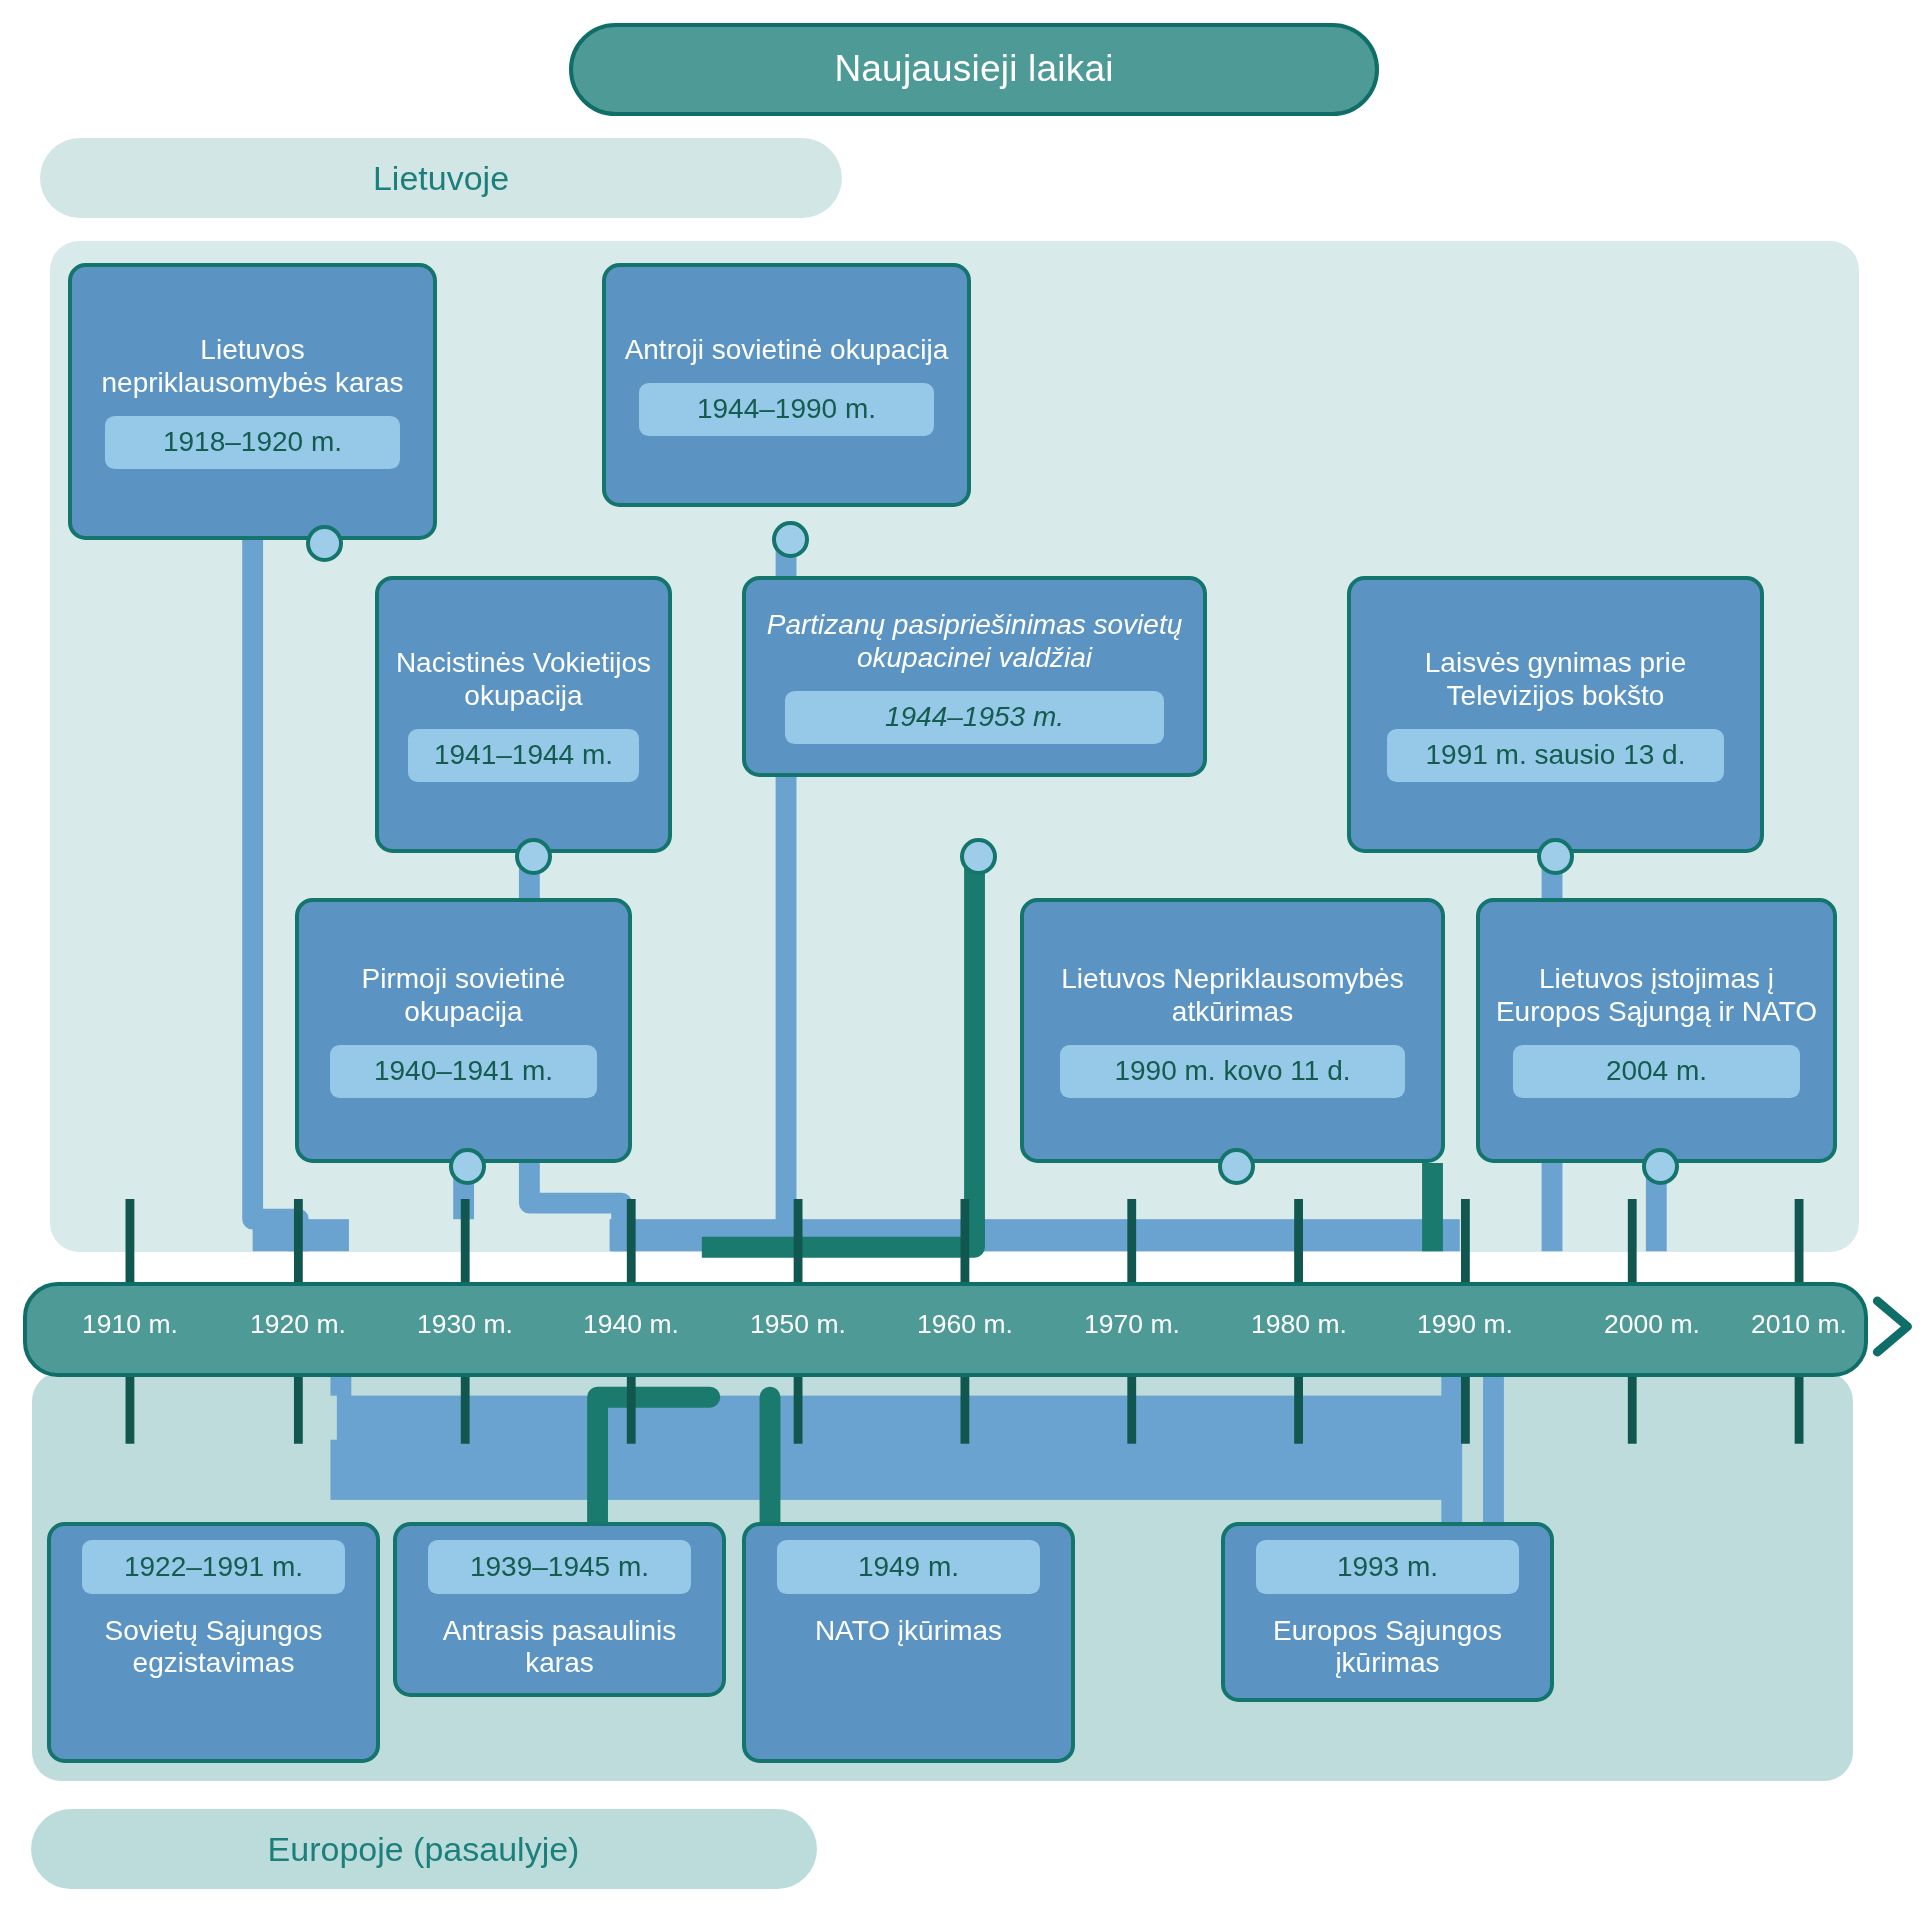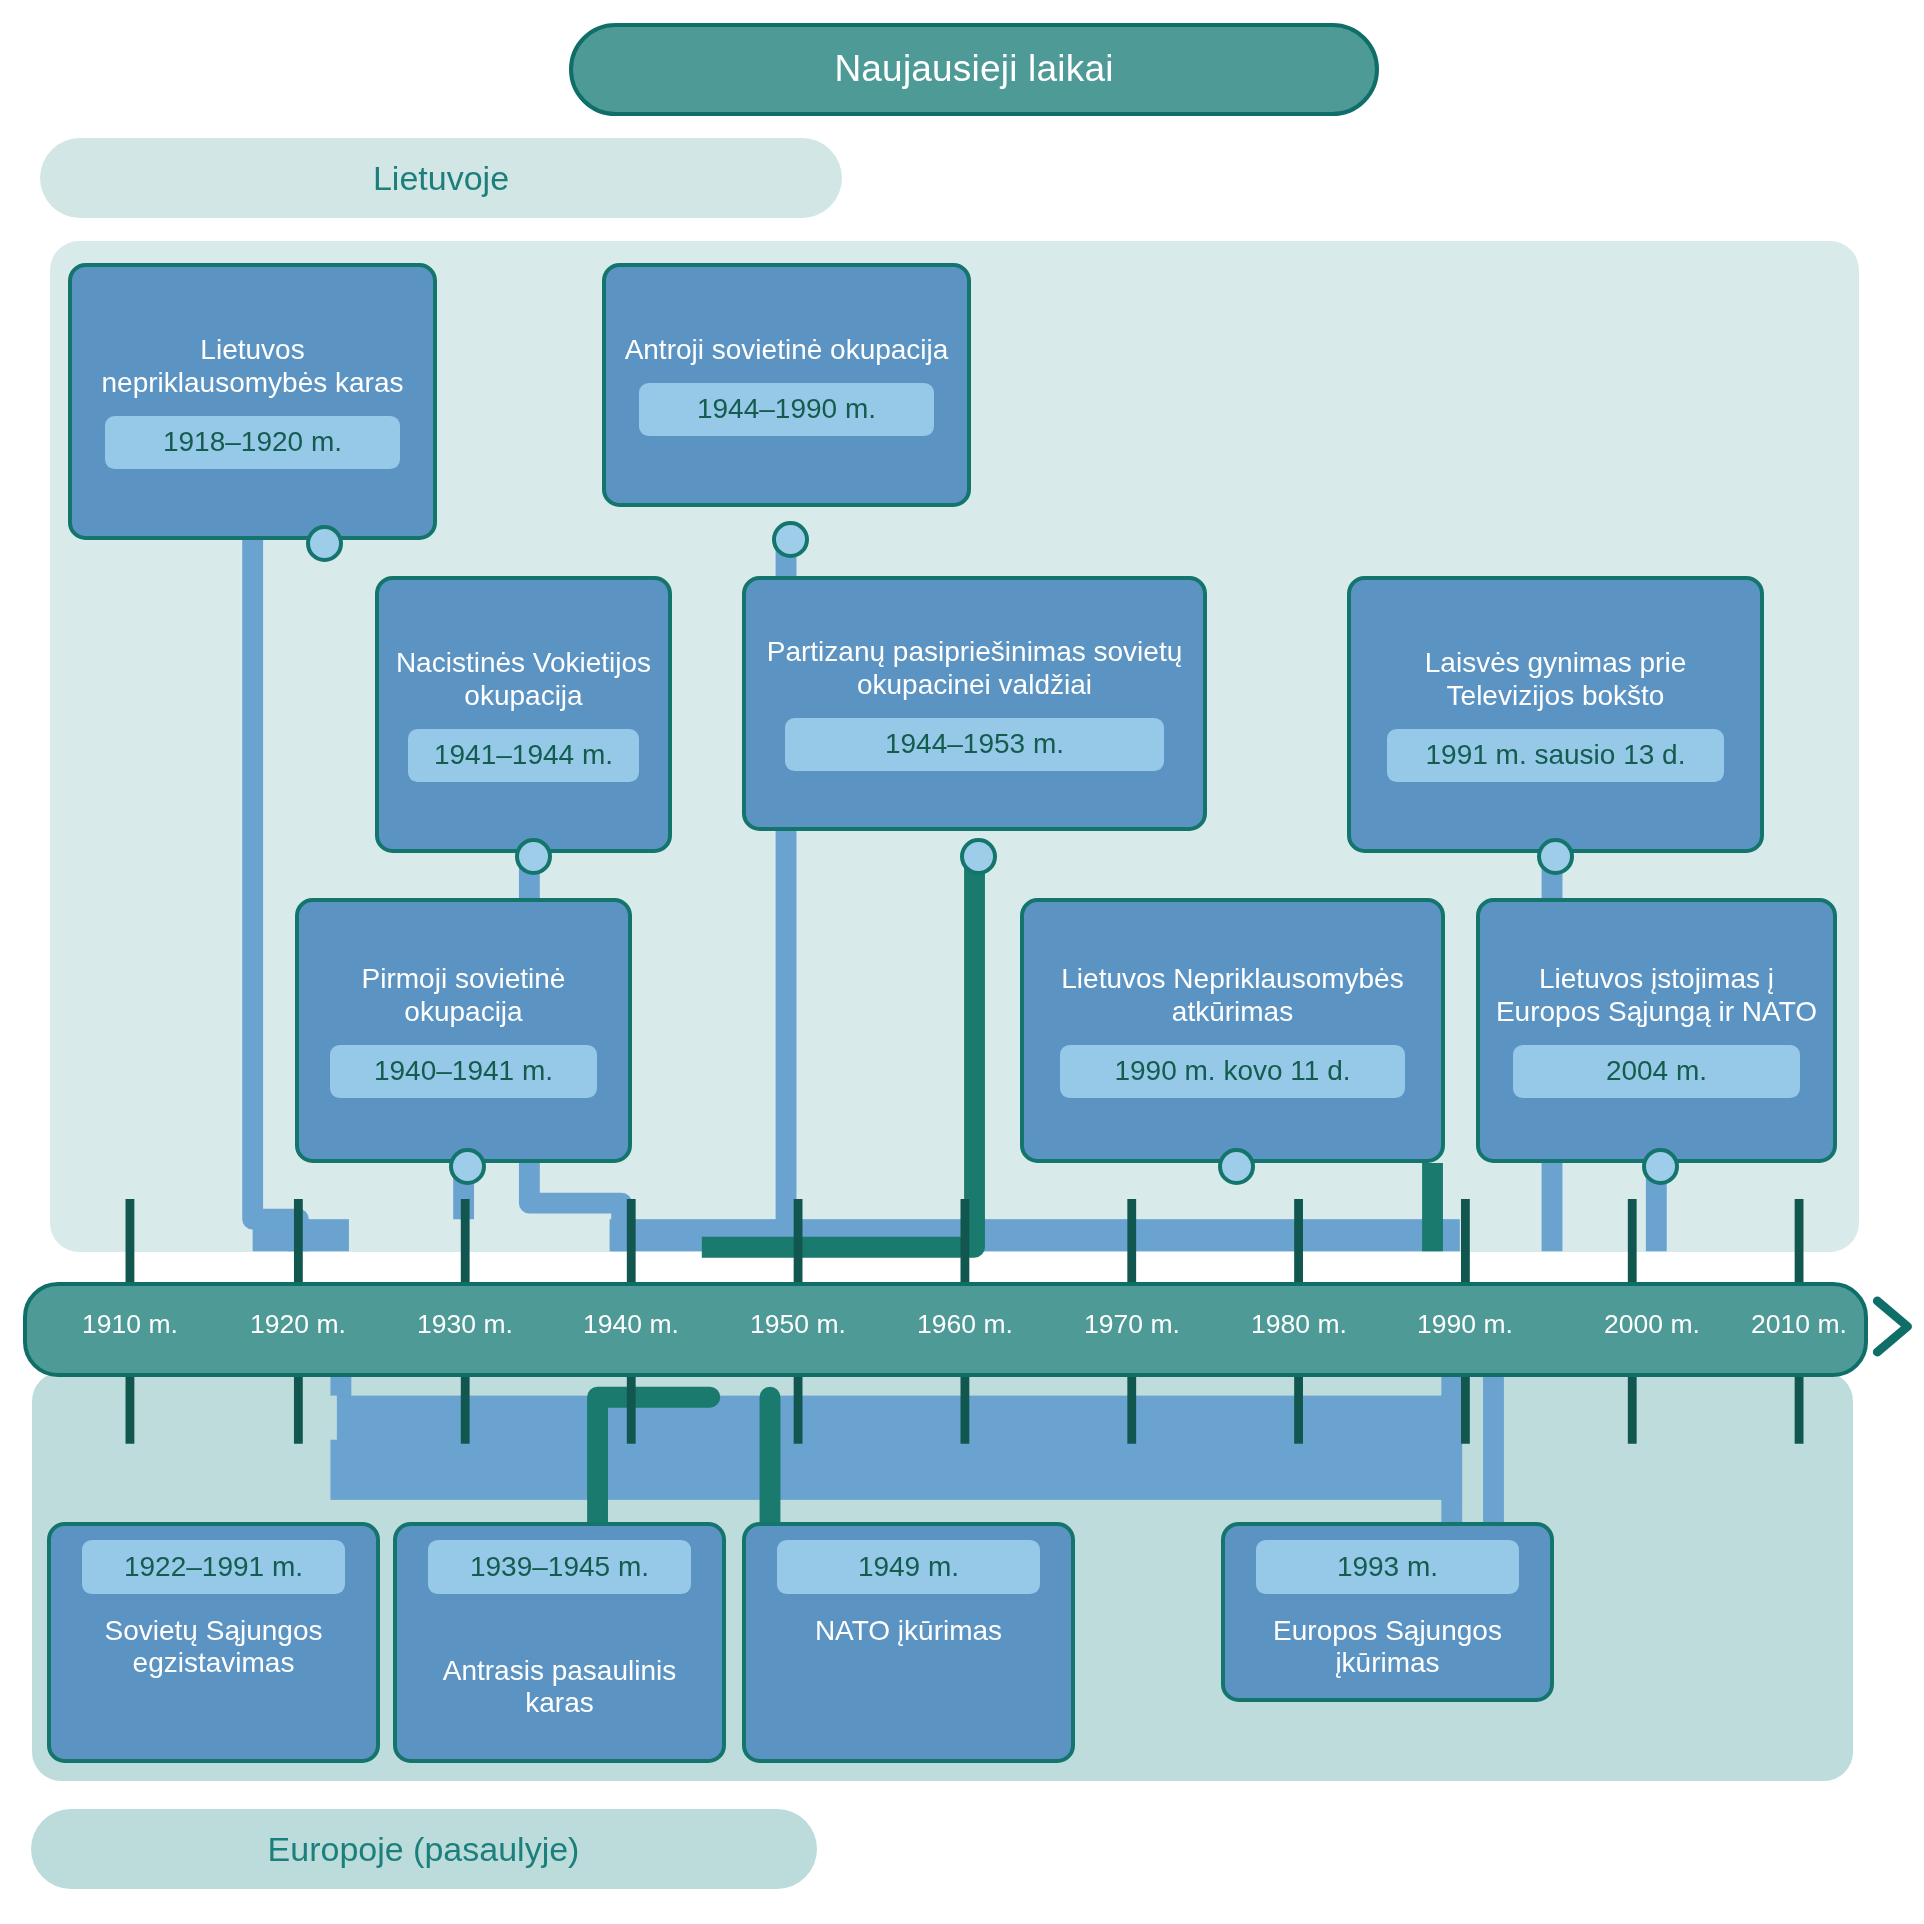--- a/index.html
+++ b/index.html
@@ -166,21 +166,21 @@
     <div class="c-date">1944–1990 m.</div>
     <div class="knob" style="left:166px;top:254px;"></div>
   </div>
 
   <div class="card top" style="left:375px;top:576px;width:297px;height:277px;">
     <div class="c-title">Nacistinės Vokietijos okupacija</div>
     <div class="c-date">1941–1944 m.</div>
     <div class="knob" style="left:136px;top:258px;"></div>
   </div>
 
-  <div class="card top" style="left:742px;top:576px;width:465px;height:255px;">
+  <div class="card top" style="left:742px;top:576px;width:465px;height:201px;font-style:italic;">
     <div class="c-title">Partizanų pasipriešinimas sovietų okupacinei valdžiai</div>
     <div class="c-date">1944–1953 m.</div>
     <div class="knob" style="left:214px;top:258px;"></div>
   </div>
 
   <div class="card top" style="left:1347px;top:576px;width:417px;height:277px;">
     <div class="c-title">Laisvės gynimas prie Televizijos bokšto</div>
     <div class="c-date">1991 m. sausio 13 d.</div>
     <div class="knob" style="left:186px;top:258px;"></div>
   </div>
@@ -201,21 +201,21 @@
     <div class="c-title">Lietuvos įstojimas į Europos Sąjungą ir NATO</div>
     <div class="c-date">2004 m.</div>
     <div class="knob" style="left:162px;top:246px;"></div>
   </div>
 
   <div class="card bottom" style="left:47px;top:1522px;width:333px;height:241px;">
     <div class="c-date">1922–1991 m.</div>
     <div class="c-title">Sovietų Sąjungos egzistavimas</div>
   </div>
 
-  <div class="card bottom" style="left:393px;top:1522px;width:333px;height:241px;gap:40px;">
+  <div class="card bottom" style="left:393px;top:1522px;width:333px;height:175px;">
     <div class="c-date">1939–1945 m.</div>
     <div class="c-title">Antrasis pasaulinis karas</div>
   </div>
 
   <div class="card bottom" style="left:742px;top:1522px;width:333px;height:241px;">
     <div class="c-date">1949 m.</div>
     <div class="c-title">NATO įkūrimas</div>
   </div>
 
   <div class="card bottom" style="left:1221px;top:1522px;width:333px;height:180px;">

